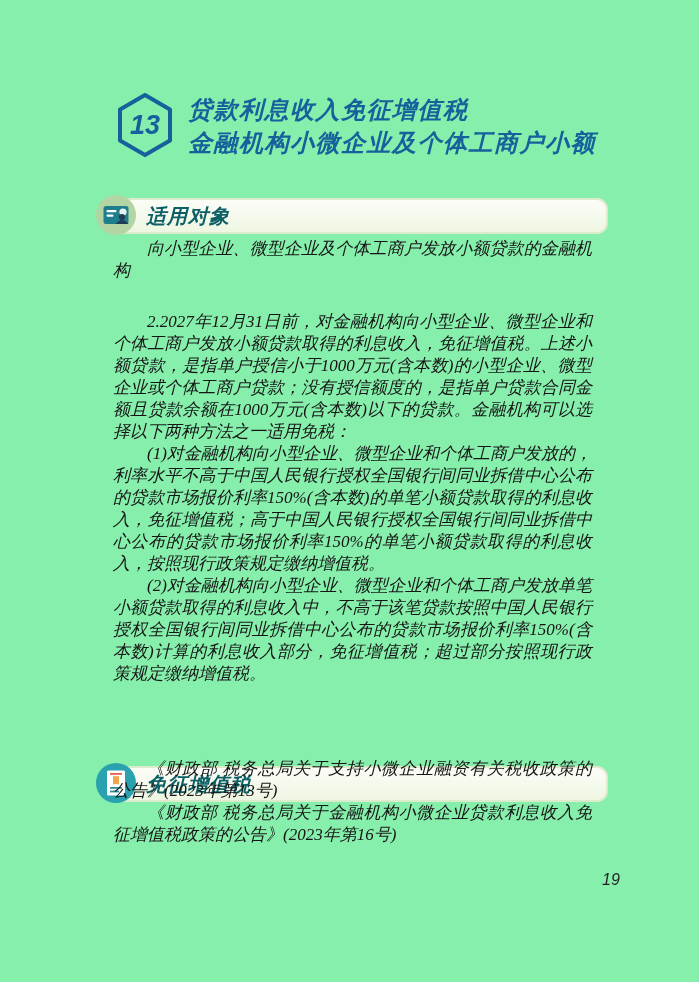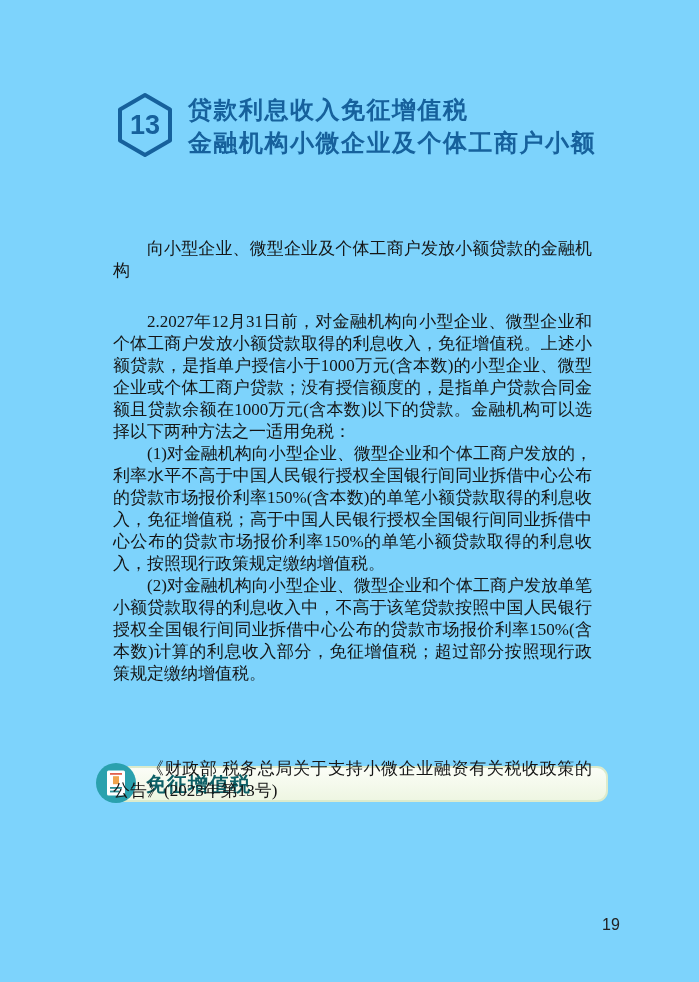--- a/index.html
+++ b/index.html
@@ -1,21 +1,22 @@
 <!DOCTYPE html>
 <html><head>
 <meta charset="utf-8">
 <style>
   html,body { margin:0; padding:0; }
   .page {
     position:relative;
     width:699px; height:982px;
-    background:#7dd3fc;
+    background:#86efac;
     overflow:hidden;
     font-family:"Liberation Serif", serif;
+    font-style:italic;
   }
 
   
   .title-block {
     position:absolute; top:90px; left:117px;
     display:flex; align-items:flex-start; gap:15px;
   }
   .hex-badge { width:56px; height:70px; flex:0 0 auto; }
   .doc-title {
     font-family:"Liberation Sans", sans-serif;
@@ -47,41 +48,54 @@
   
   .body-text {
     position:absolute; left:113px; width:479px;
     font-size:17px; line-height:22px;
     color:#151515;
     text-align:justify;
   }
   .body-text p { margin:0; text-indent:2em; }
 
   .page-number {
-    position:absolute; top:916px; left:602px;
+    position:absolute; top:871px; left:602px;
     font-family:"Liberation Sans", sans-serif;
     font-size:16px; color:#222222;
   }
 </style>
 </head>
 <body>
 
 <div class="page">
 
   <div class="title-block">
     <svg class="hex-badge" viewBox="0 0 56 70">
       <polygon points="28,5 53,19.5 53,50.5 28,65 3,50.5 3,19.5" fill="none" stroke="#16619c" stroke-width="4" stroke-linejoin="round"></polygon>
       <text x="28" y="44" text-anchor="middle" font-family="Liberation Sans, sans-serif" font-weight="bold" font-size="27" fill="#16619c">13</text>
     </svg>
     <div class="doc-title">
       <div>贷款利息收入免征增值税</div>
       <div>金融机构小微企业及个体工商户小额</div>
     </div>
   </div>
 
+  <div class="section-header" style="top:196px;">
+    <div class="section-bar"></div>
+    <svg class="icon-circle" viewBox="0 0 42 42">
+      <circle cx="21" cy="21" r="20" fill="#b2d5a3"></circle>
+      <rect x="8.5" y="12" width="25" height="18" rx="2.5" fill="#1e7e8c"></rect>
+      <rect x="11.5" y="16" width="10" height="2.2" rx="1" fill="#ffffff"></rect>
+      <rect x="11.5" y="20.5" width="7" height="2.2" rx="1" fill="#ffffff"></rect>
+      <circle cx="28" cy="18" r="3.6" fill="#eaf3f3"></circle>
+      <circle cx="27" cy="23" r="3.1" fill="#223c55"></circle>
+      <path d="M20.5 30 q6.5,-8 13,0 z" fill="#223c55"></path>
+    </svg>
+    <div class="section-label">适用对象</div>
+  </div>
 
   <div class="body-text" style="top:238px;">
     <p>向小型企业、微型企业及个体工商户发放小额贷款的金融机构</p>
   </div>
 
 
   <div class="body-text" style="top:311px;">
     <p>2.2027年12月31日前，对金融机构向小型企业、微型企业和个体工商户发放小额贷款取得的利息收入，免征增值税。上述小额贷款，是指单户授信小于1000万元(含本数)的小型企业、微型企业或个体工商户贷款；没有授信额度的，是指单户贷款合同金额且贷款余额在1000万元(含本数)以下的贷款。金融机构可以选择以下两种方法之一适用免税：</p>
     <p>(1)对金融机构向小型企业、微型企业和个体工商户发放的，利率水平不高于中国人民银行授权全国银行间同业拆借中心公布的贷款市场报价利率150%(含本数)的单笔小额贷款取得的利息收入，免征增值税；高于中国人民银行授权全国银行间同业拆借中心公布的贷款市场报价利率150%的单笔小额贷款取得的利息收入，按照现行政策规定缴纳增值税。</p>
     <p>(2)对金融机构向小型企业、微型企业和个体工商户发放单笔小额贷款取得的利息收入中，不高于该笔贷款按照中国人民银行授权全国银行间同业拆借中心公布的贷款市场报价利率150%(含本数)计算的利息收入部分，免征增值税；超过部分按照现行政策规定缴纳增值税。</p>
@@ -95,17 +109,18 @@
       <rect x="15" y="11" width="12" height="1.8" fill="#e2614d"></rect>
       <rect x="18" y="14.2" width="6" height="8" fill="#f0a44c"></rect>
       <rect x="15" y="25" width="12" height="1.8" fill="#2c8f96"></rect>
       <rect x="15" y="28.6" width="9" height="1.8" fill="#2c8f96"></rect>
     </svg>
     <div class="section-label">免征增值税</div>
   </div>
 
   <div class="body-text" style="top:758px;">
     <p>《财政部 税务总局关于支持小微企业融资有关税收政策的公告》(2023年第13号)</p>
+    <p>《财政部 税务总局关于金融机构小微企业贷款利息收入免征增值税政策的公告》(2023年第16号)</p>
   </div>
 
   <div class="page-number">19</div>
 
 </div>
 
 </body></html>

